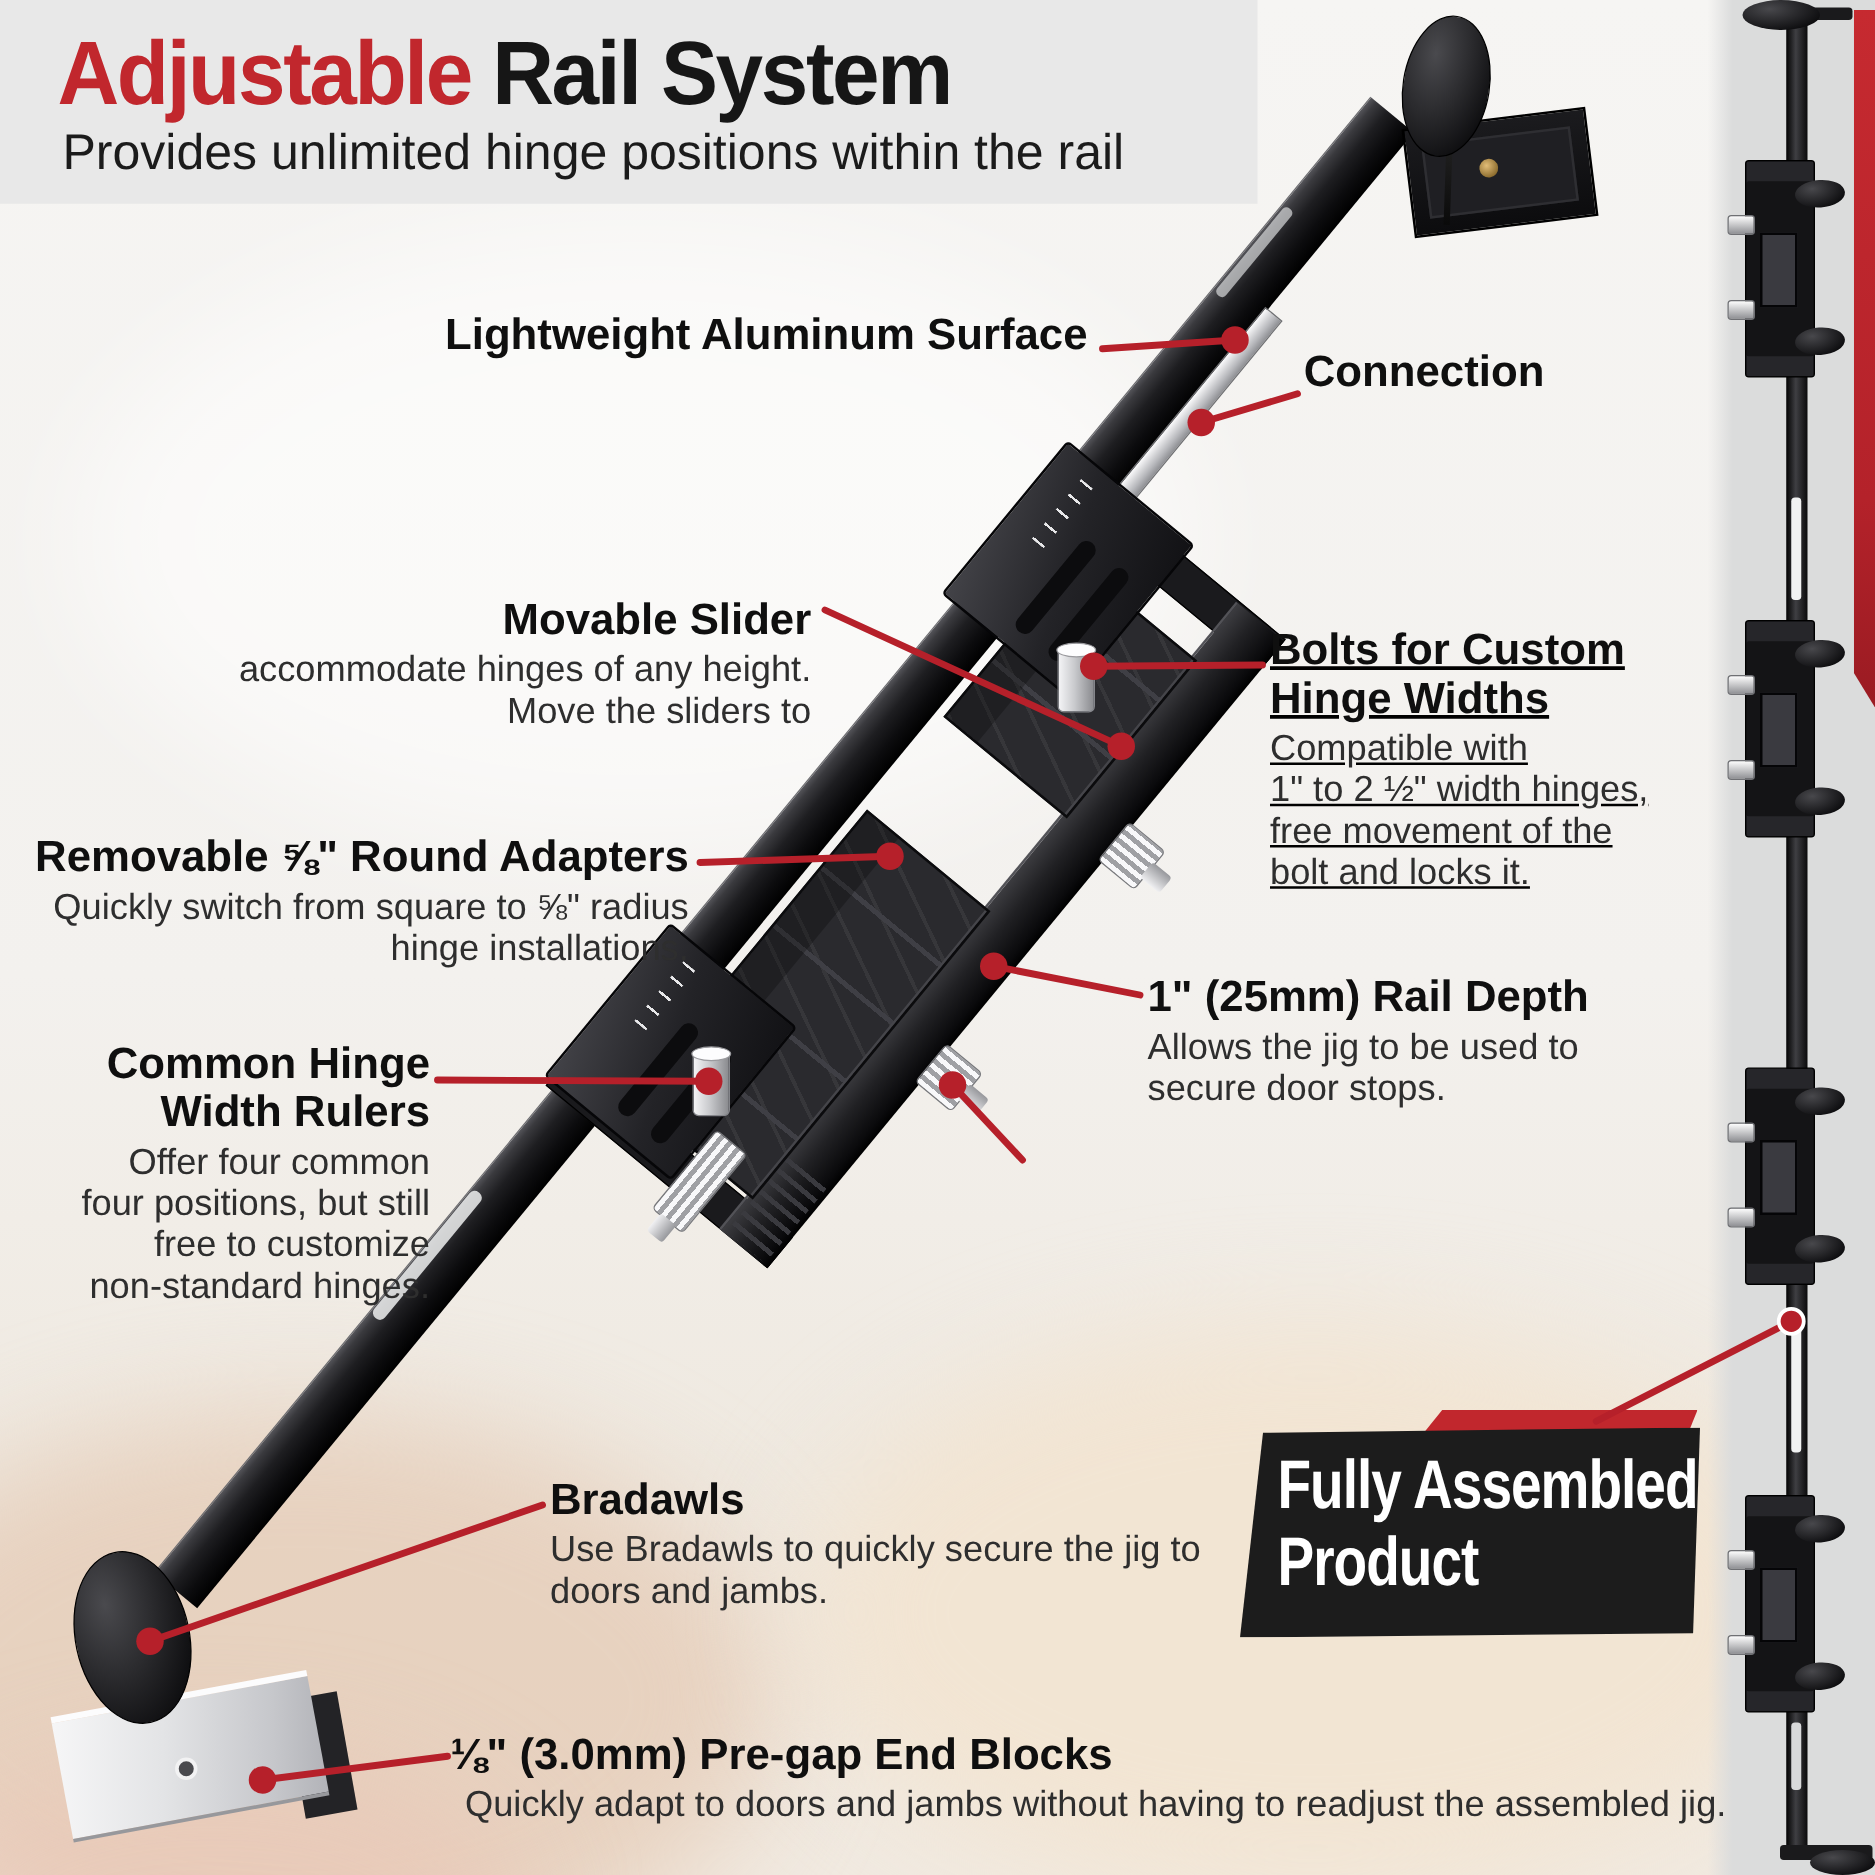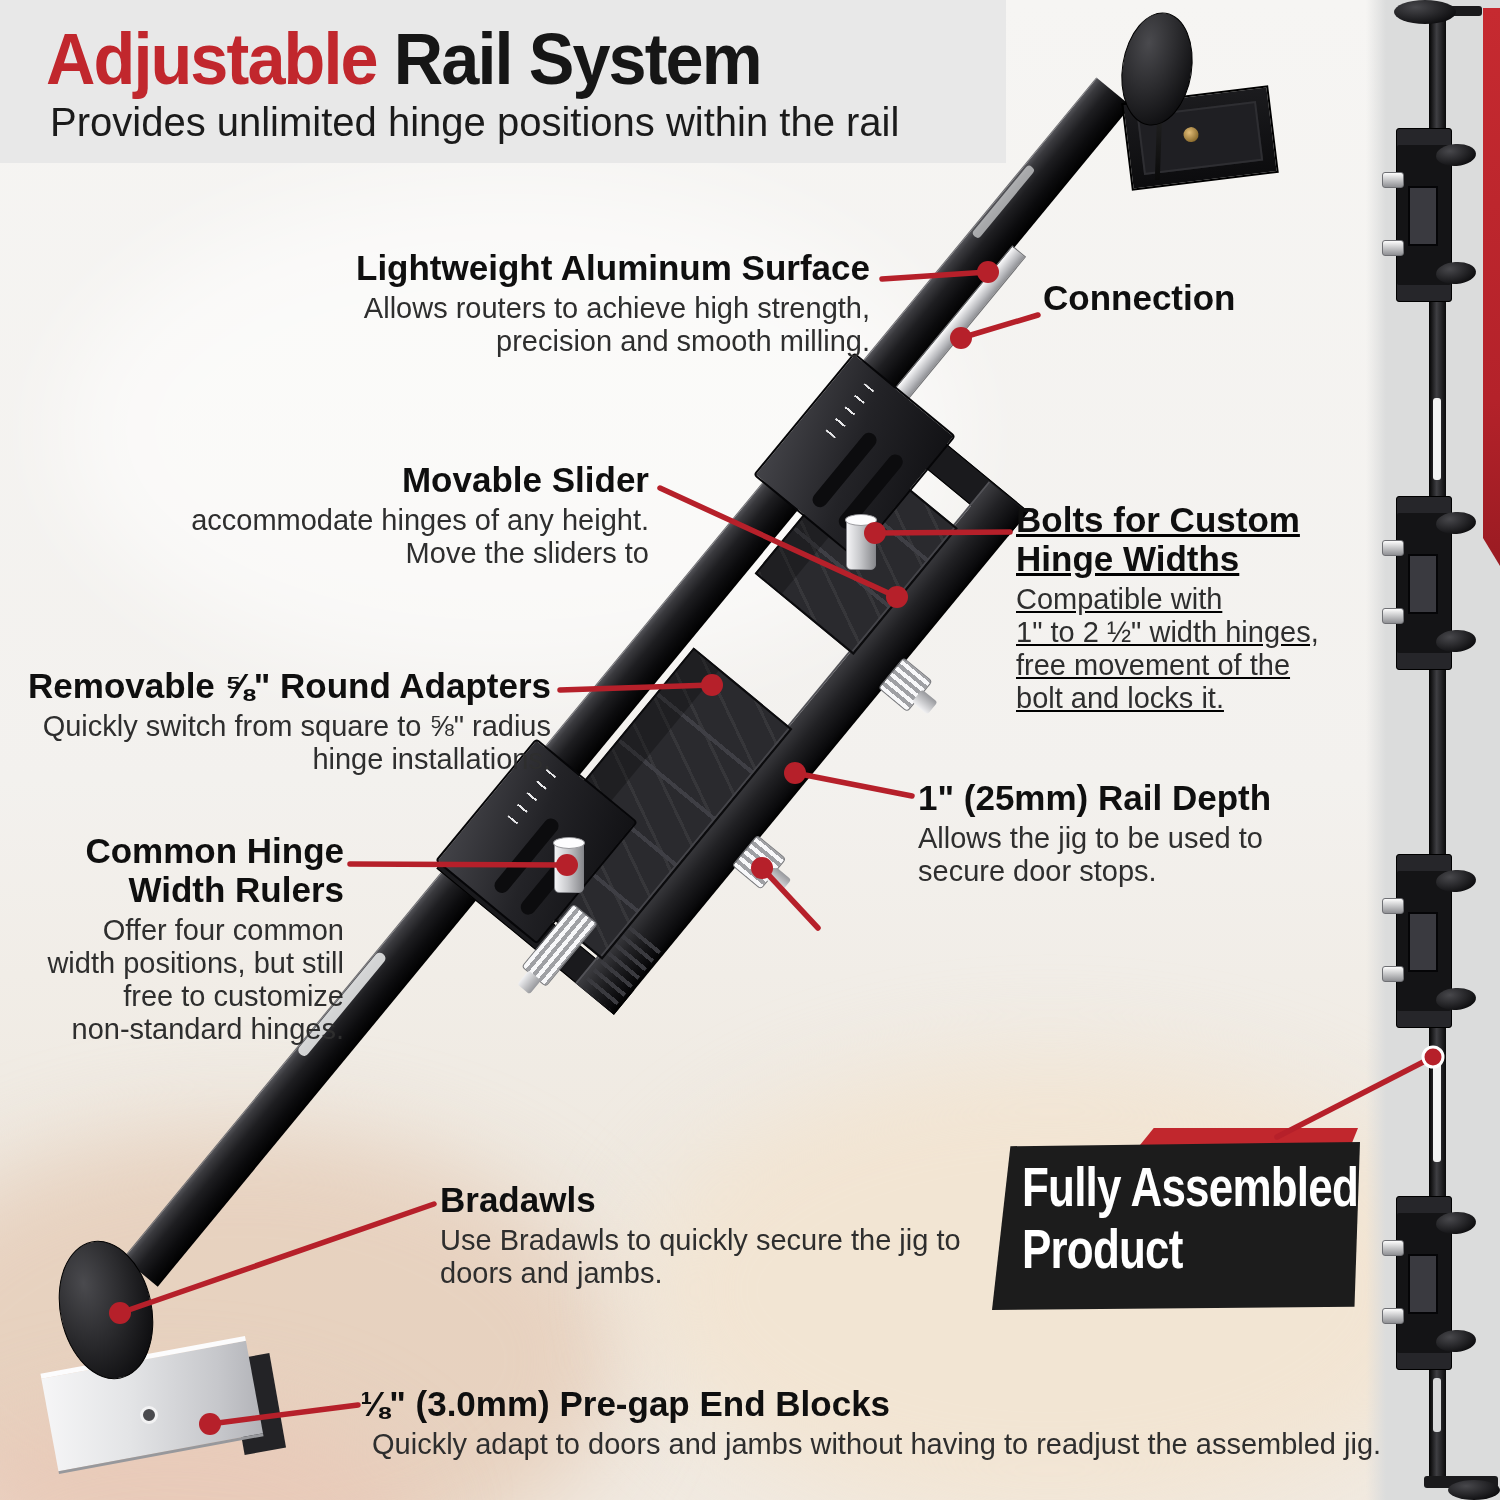--- a/index.html
+++ b/index.html
@@ -235,33 +235,29 @@
       <circle cx="567" cy="865" r="11"></circle>
       <circle cx="762" cy="868" r="11"></circle>
       <circle cx="120" cy="1313" r="11"></circle>
       <circle cx="210" cy="1424" r="11"></circle>
       <circle cx="1433" cy="1057" r="10" stroke="#ffffff" stroke-width="3"></circle>
     </g>
   </svg>
 
   <div class="callout right" style="right:630px;top:248px;">
     <div class="co-heading">Lightweight Aluminum Surface</div>
-    <div class="co-body">
-      <div>Allows routers to achieve high strength,</div>
-      <div>precision and smooth milling.</div>
-    </div>
   </div>
 
   <div class="callout" style="left:1043px;top:278px;">
     <div class="co-heading">
       <div>Connection</div>
     </div>
   </div>
 
-  <div class="callout right" style="right:851px;top:460px;">
+  <div class="callout right" style="right:851px;top:476px;">
     <div class="co-heading">Movable Slider</div>
     <div class="co-body">
       <div>accommodate hinges of any height.</div>
       <div>Move the sliders to</div>
     </div>
   </div>
 
   <div class="callout" style="left:1016px;top:500px;text-decoration:underline;">
     <div class="co-heading">
       <div>Bolts for Custom</div>
@@ -283,21 +279,21 @@
     </div>
   </div>
 
   <div class="callout right" style="right:1156px;top:831px;">
     <div class="co-heading">
       <div>Common Hinge</div>
       <div>Width Rulers</div>
     </div>
     <div class="co-body">
       <div>Offer four common</div>
-      <div>width positions, but still</div>
+      <div>four positions, but still</div>
       <div>free to customize</div>
       <div>non-standard hinges.</div>
     </div>
   </div>
 
   <div class="callout" style="left:918px;top:778px;">
     <div class="co-heading">1" (25mm) Rail Depth</div>
     <div class="co-body">
       <div>Allows the jig to be used to</div>
       <div>secure door stops.</div>

